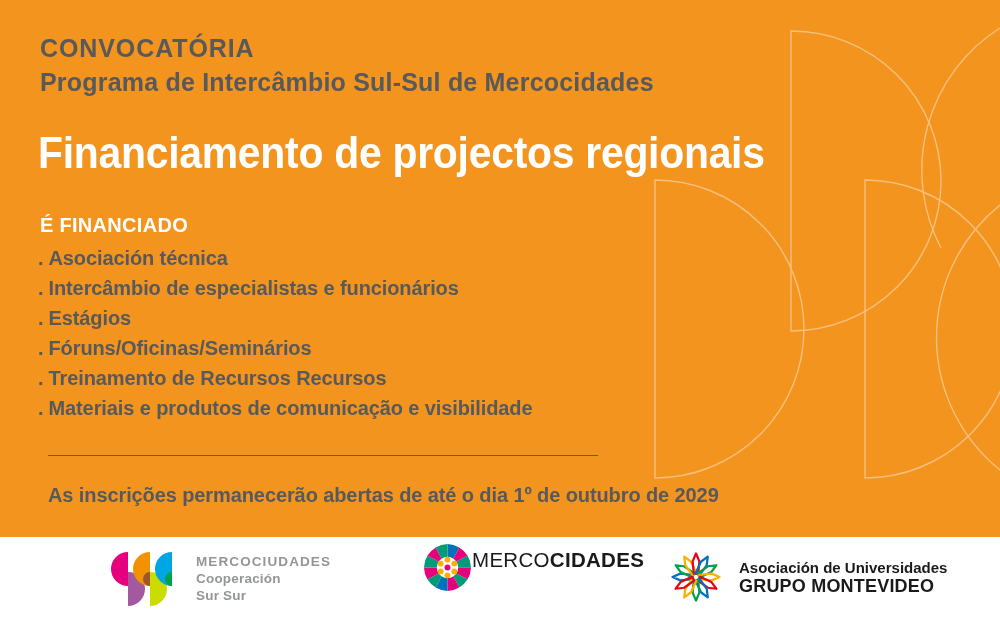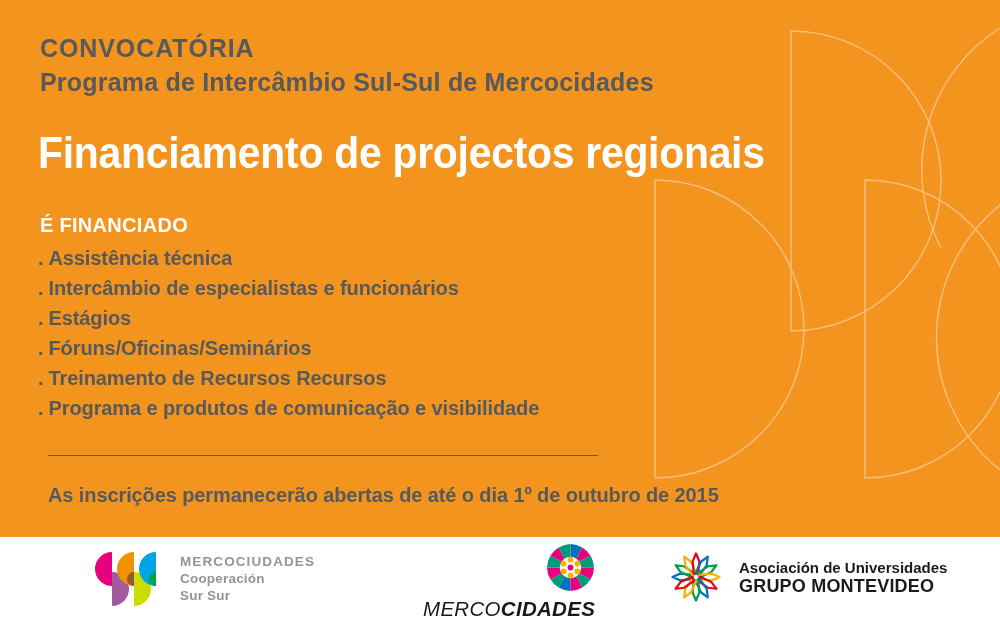--- a/index.html
+++ b/index.html
@@ -107,34 +107,34 @@
   
   #footer {
     position:absolute; left:0; top:537px;
     width:1000px; height:88px;
     background:#ffffff;
   }
 
   .logo-block { position:absolute; display:flex; align-items:center; }
 
   
-  #logo-mcss { left:88px; top:10px; }
+  #logo-mcss { left:104px; top:10px; }
   #mcss-mark { position:relative; width:78px; height:62px; }
   #mcss-text {
     margin-left:14px;
     color:#939598;
     font-size:13.5px;
     font-weight:bold;
     line-height:17px;
     letter-spacing:.2px;
   }
   #mcss-text .ln1 { letter-spacing:1.1px; }
 
   
-  #logo-mc { left:423px; top:6px; flex-direction:column; align-items:flex-end;font-style:italic; }
+  #logo-mc { left:423px; top:6px; align-items:flex-start; }
   #mc-mark { width:49px; height:49px; }
   #mc-text {
     margin-top:5px;
     font-size:20.5px;
     color:#1a1a1a;
     letter-spacing:.3px;
     font-weight:400;
   }
   #mc-text b { font-weight:bold; }
 
@@ -175,31 +175,31 @@
 
       <div class="kicker" id="kicker-1">CONVOCATÓRIA</div>
 
       <div class="kicker" id="kicker-2">Programa de Intercâmbio Sul-Sul de Mercocidades</div>
 
       <div id="main-title">Financiamento de projectos regionais</div>
 
       <div id="list-heading">É FINANCIADO</div>
 
       <ul id="bullet-list">
-          <li><span class="dot">.</span><span>Assistência técnica</span></li>
+          <li><span class="dot">.</span><span>Asociación técnica</span></li>
           <li><span class="dot">.</span><span>Intercâmbio de especialistas e funcionários</span></li>
           <li><span class="dot">.</span><span>Estágios</span></li>
           <li><span class="dot">.</span><span>Fóruns/Oficinas/Seminários</span></li>
           <li><span class="dot">.</span><span>Treinamento de Recursos Recursos</span></li>
-          <li><span class="dot">.</span><span>Programa e produtos de comunicação e visibilidade</span></li>
+          <li><span class="dot">.</span><span>Materiais e produtos de comunicação e visibilidade</span></li>
         </ul>
 
       <div id="rule"></div>
 
-      <div id="deadline">As inscrições permanecerão abertas de até o dia 1º de outubro de 2015</div>
+      <div id="deadline">As inscrições permanecerão abertas de até o dia 1º de outubro de 2029</div>
     </div>
   </div>
 
   <div id="footer">
 
     <div class="logo-block" id="logo-mcss">
       <div id="mcss-mark">
         <svg viewBox="0 0 78 62" width="78" height="62">
 
           <path d="M24,31 a17,17 0 0 1 0,34 Z" fill="#a3599f" transform="translate(0,-6)"></path>

